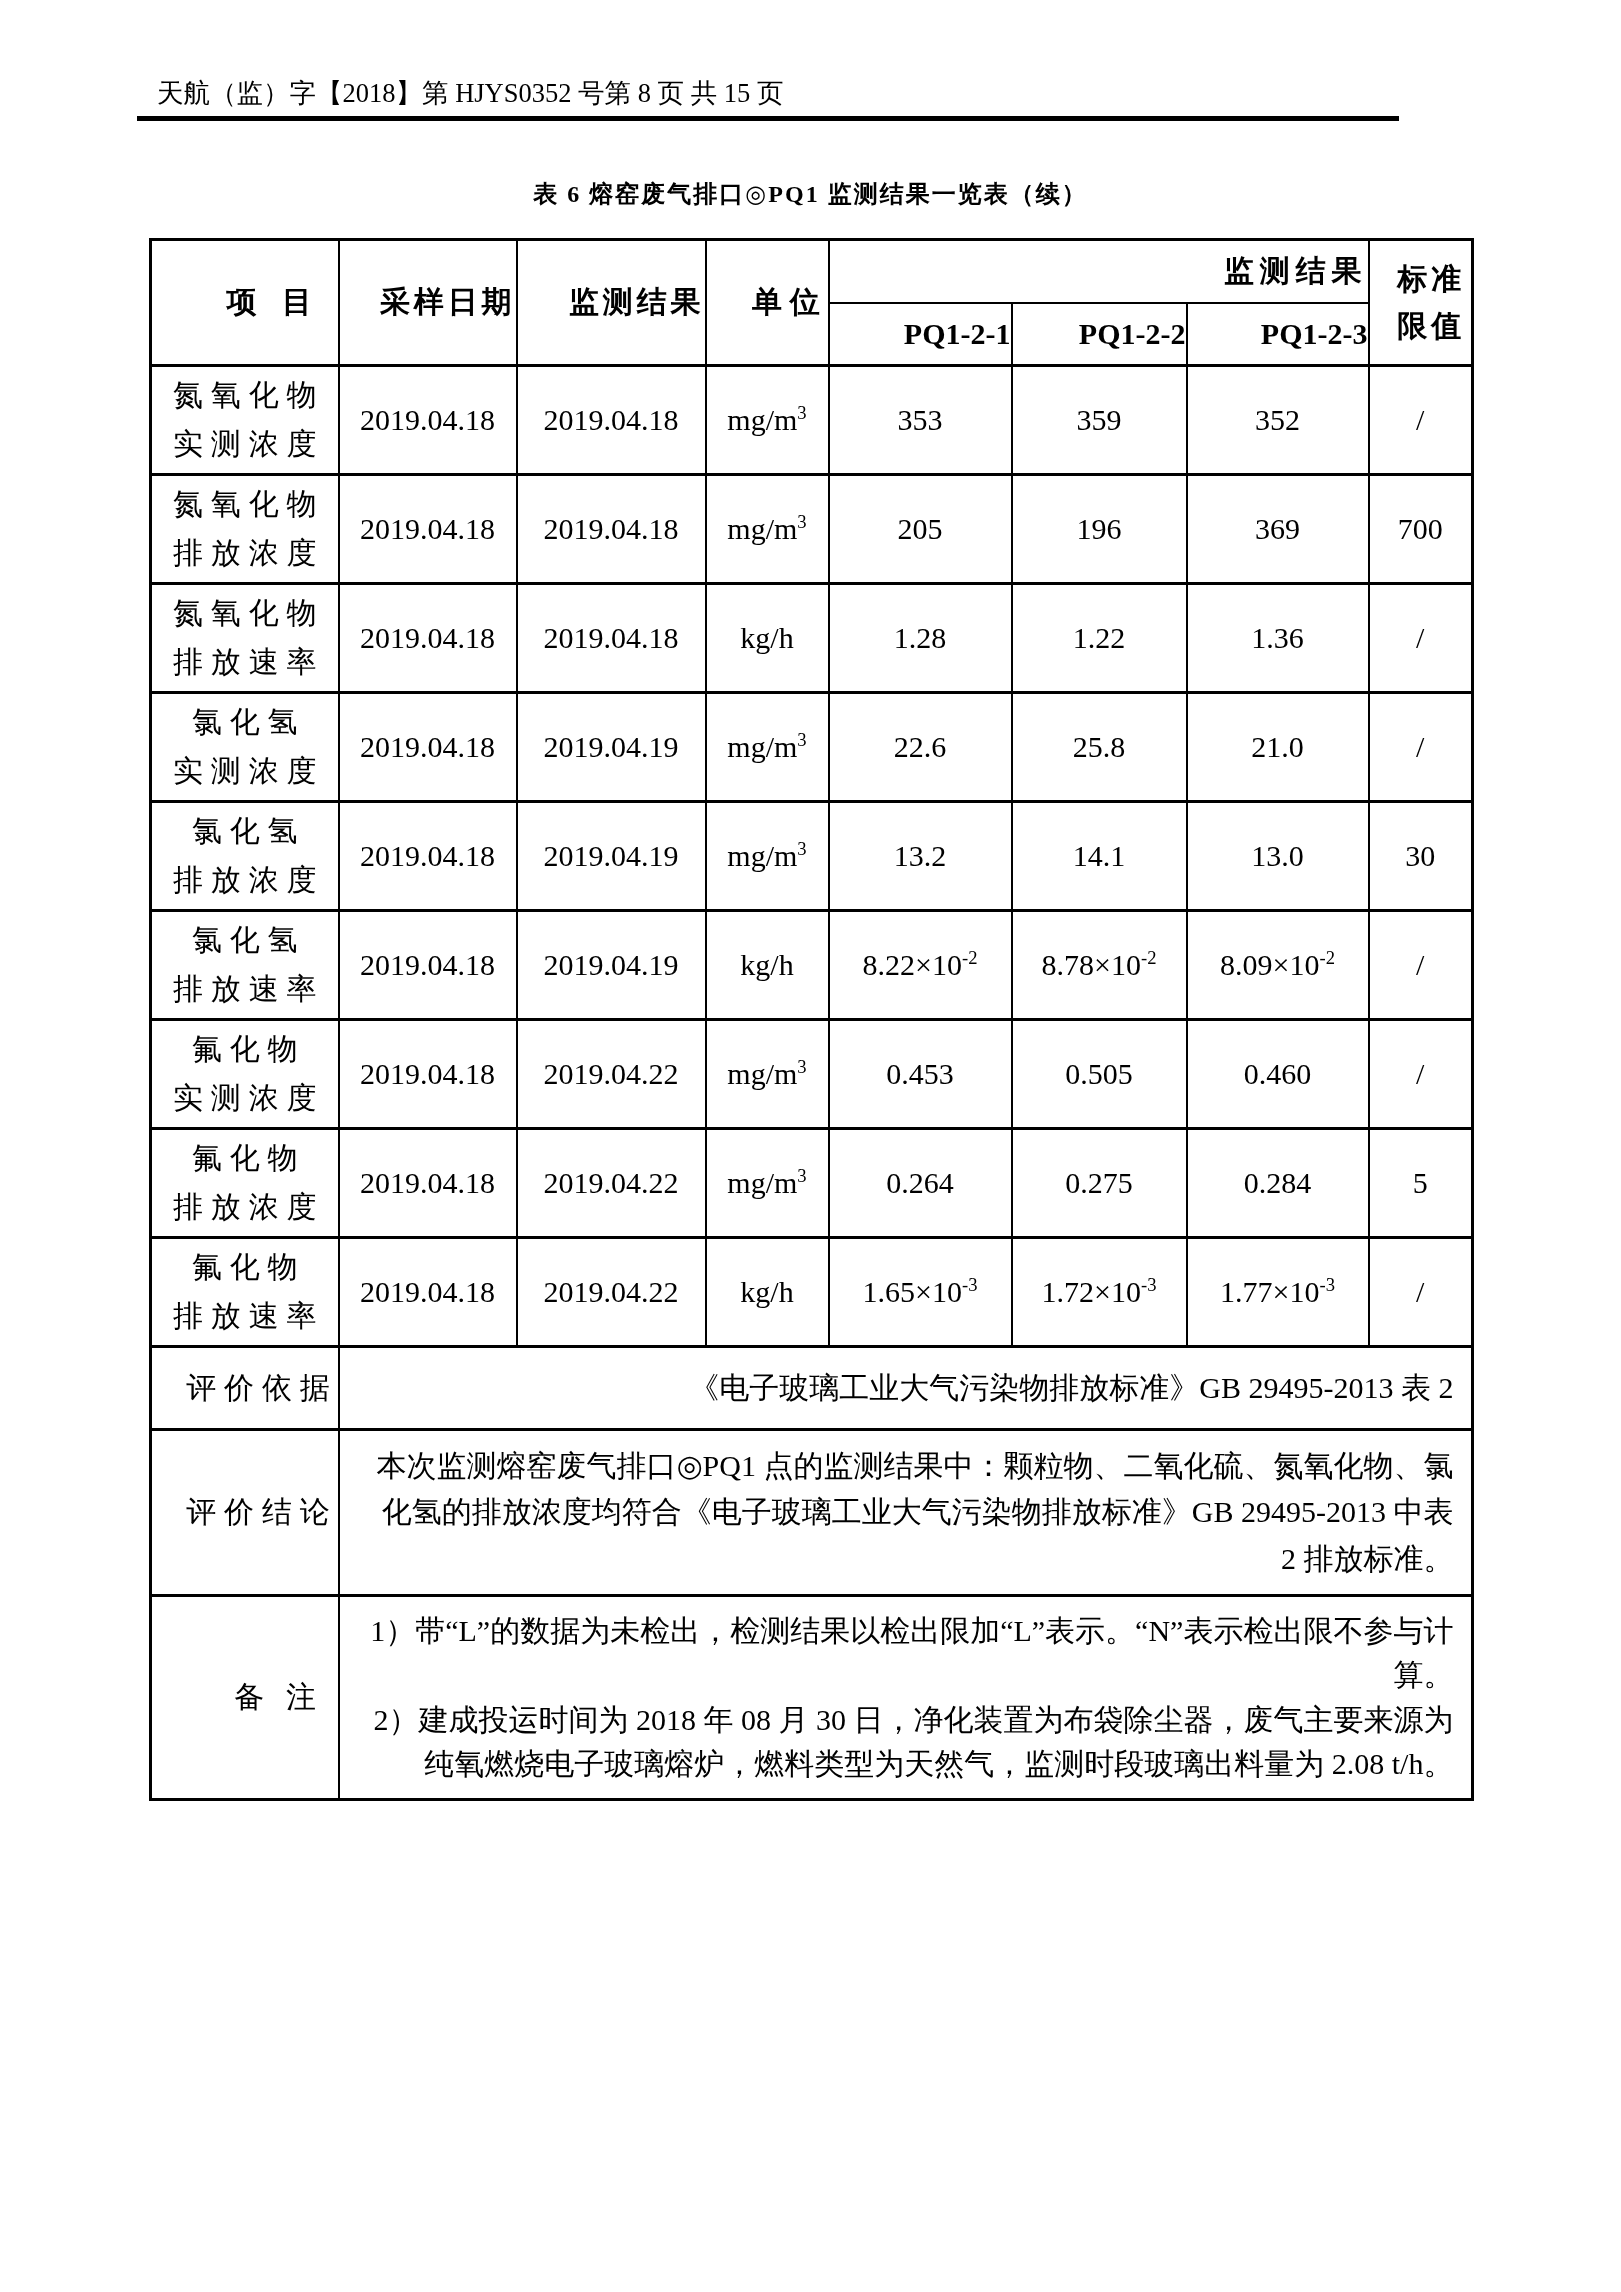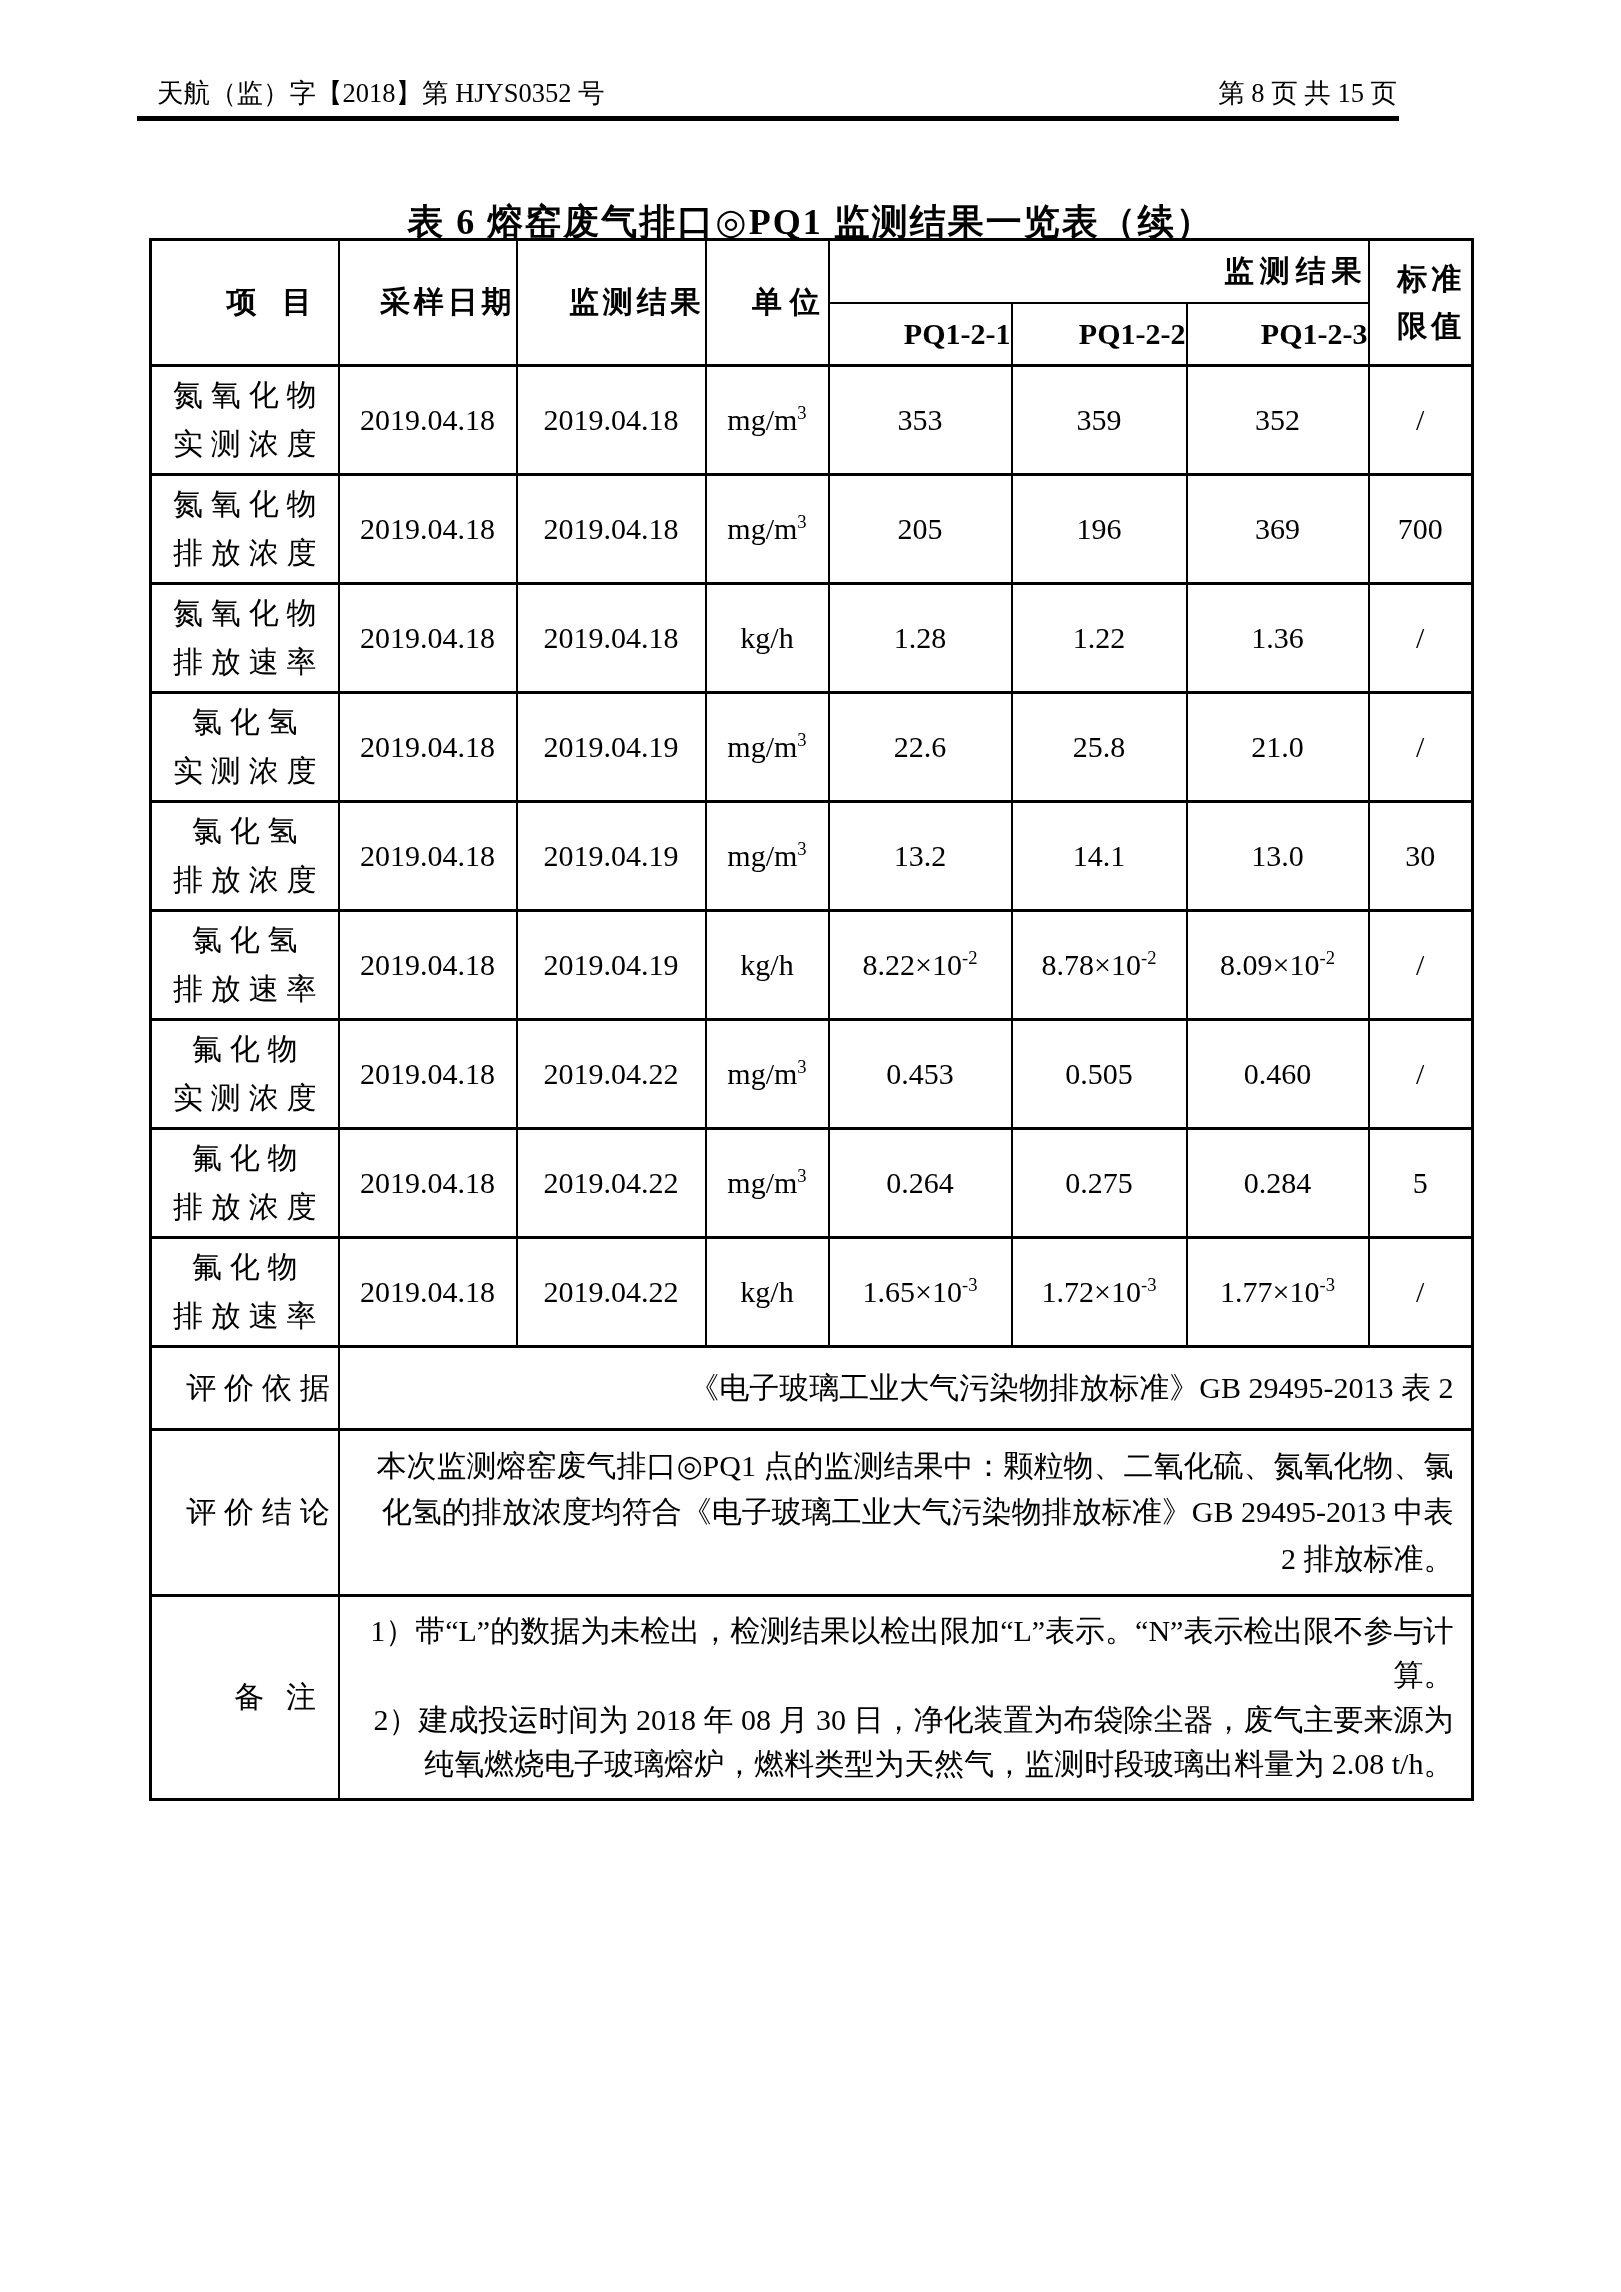--- a/index.html
+++ b/index.html
@@ -15,43 +15,42 @@
     overflow: hidden;
   }
 
   
   .doc-header {
     position: absolute;
     top: 78px;
     left: 157px;
     width: 1240px;
     display: flex;
-    justify-content: space-between;
     align-items: flex-end;
     font-size: 26.5px;
     line-height: 1.2;
   }
   .header-rule {
     position: absolute;
     top: 116px;
     left: 137px;
     width: 1262px;
     height: 4.9px;
     background: #000000;
   }
 
   
   .table-title {
     position: absolute;
-    top: 198px;
+    top: 178px;
     left: 0;
     width: 100%;
     margin: 0;
     text-align: center;
-    font-size: 36px;
+    font-size: 24px;
     font-weight: bold;
     letter-spacing: 2px;
   }
 
   
   table.report-table {
     position: absolute;
     left: 149px;
     top: 238px;
     width: 1324px;

